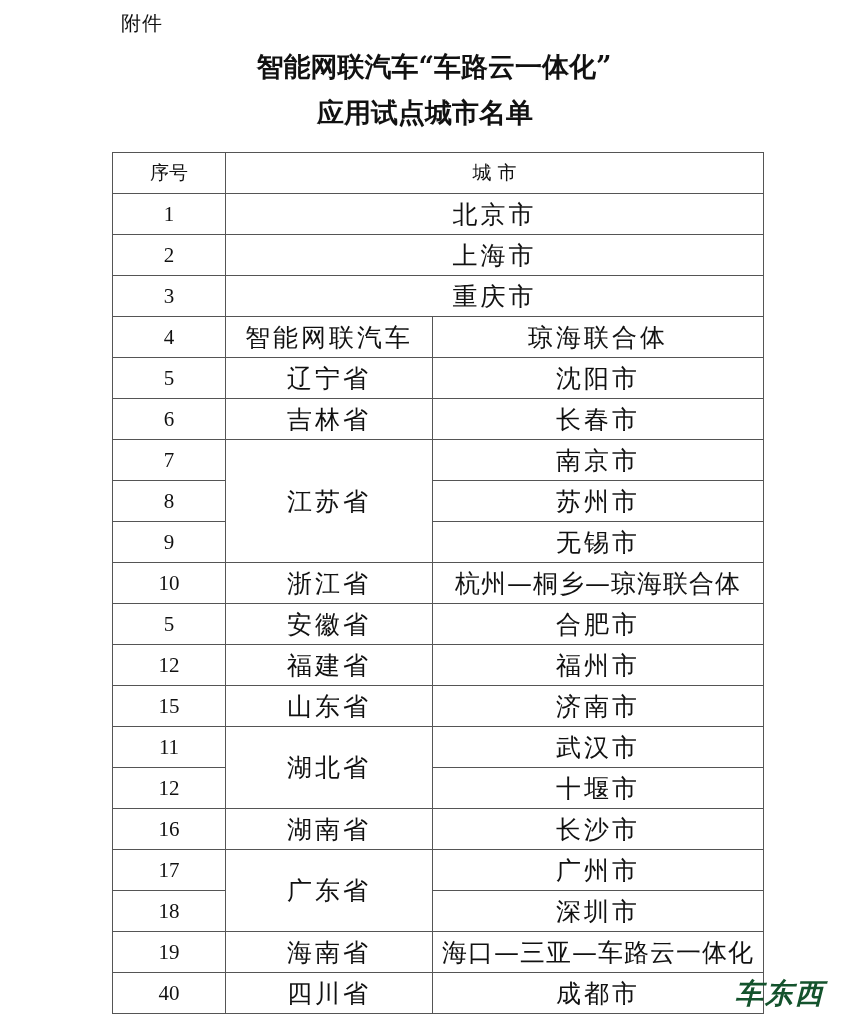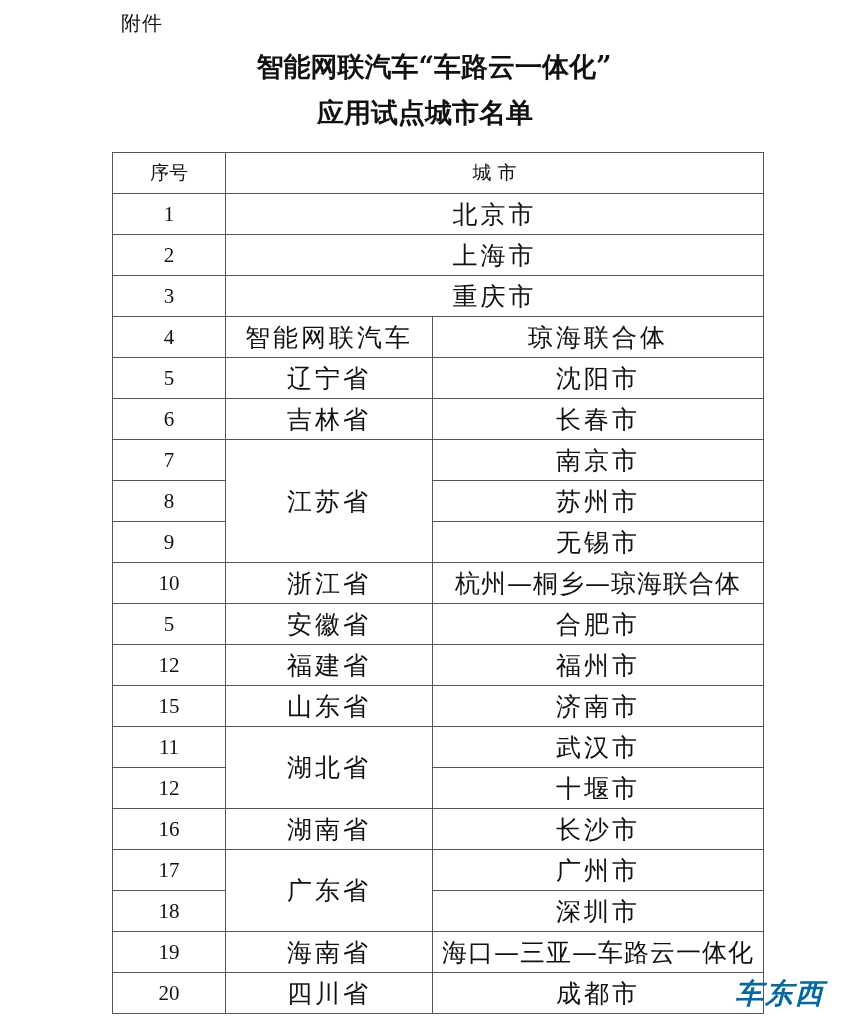--- a/index.html
+++ b/index.html
@@ -12,21 +12,21 @@
   .title.l2 { top: 95px; }
   table.list { position: absolute; left: 112px; top: 152px; width: 651px;
                border-collapse: collapse; table-layout: fixed; }
   table.list td, table.list th { border: 1.5px solid #555; height: 40px; padding: 0;
                text-align: center; vertical-align: middle; font-weight: normal; }
   th { font-family: "DejaVu Sans", sans-serif; font-size: 19px; }
   td.num { font-family: "Liberation Serif", serif; font-size: 21px; }
   td.txt { font-family: "DejaVu Sans", sans-serif; font-size: 25px; letter-spacing: 3px; }
   col.c1 { width: 113px; } col.c2 { width: 207px; } col.c3 { width: 331px; }
   .watermark { position: absolute; left: 735px; top: 975px; font-size: 28px; font-weight: bold;
-               font-style: italic; color: #0369a1; letter-spacing: 2px; }
+               font-style: italic; color: #14532d; letter-spacing: 2px; }
 </style>
 </head>
 <body>
 
 <div class="attach">附件</div>
 <div class="title l1">智能网联汽车“车路云一体化”</div>
 <div class="title l2">应用试点城市名单</div>
 
 <table class="list">
   <colgroup>
@@ -123,20 +123,20 @@
     <tr>
       <td class="num">18</td>
       <td class="txt">深圳市</td>
     </tr>
     <tr>
       <td class="num">19</td>
       <td class="txt">海南省</td>
       <td class="txt" style="letter-spacing:1px">海口—三亚—车路云一体化</td>
     </tr>
     <tr>
-      <td class="num">20</td>
+      <td class="num">40</td>
       <td class="txt">四川省</td>
       <td class="txt">成都市</td>
     </tr>
   </tbody>
 </table>
 
 <div class="watermark">车东西</div>
 
 </body></html>

